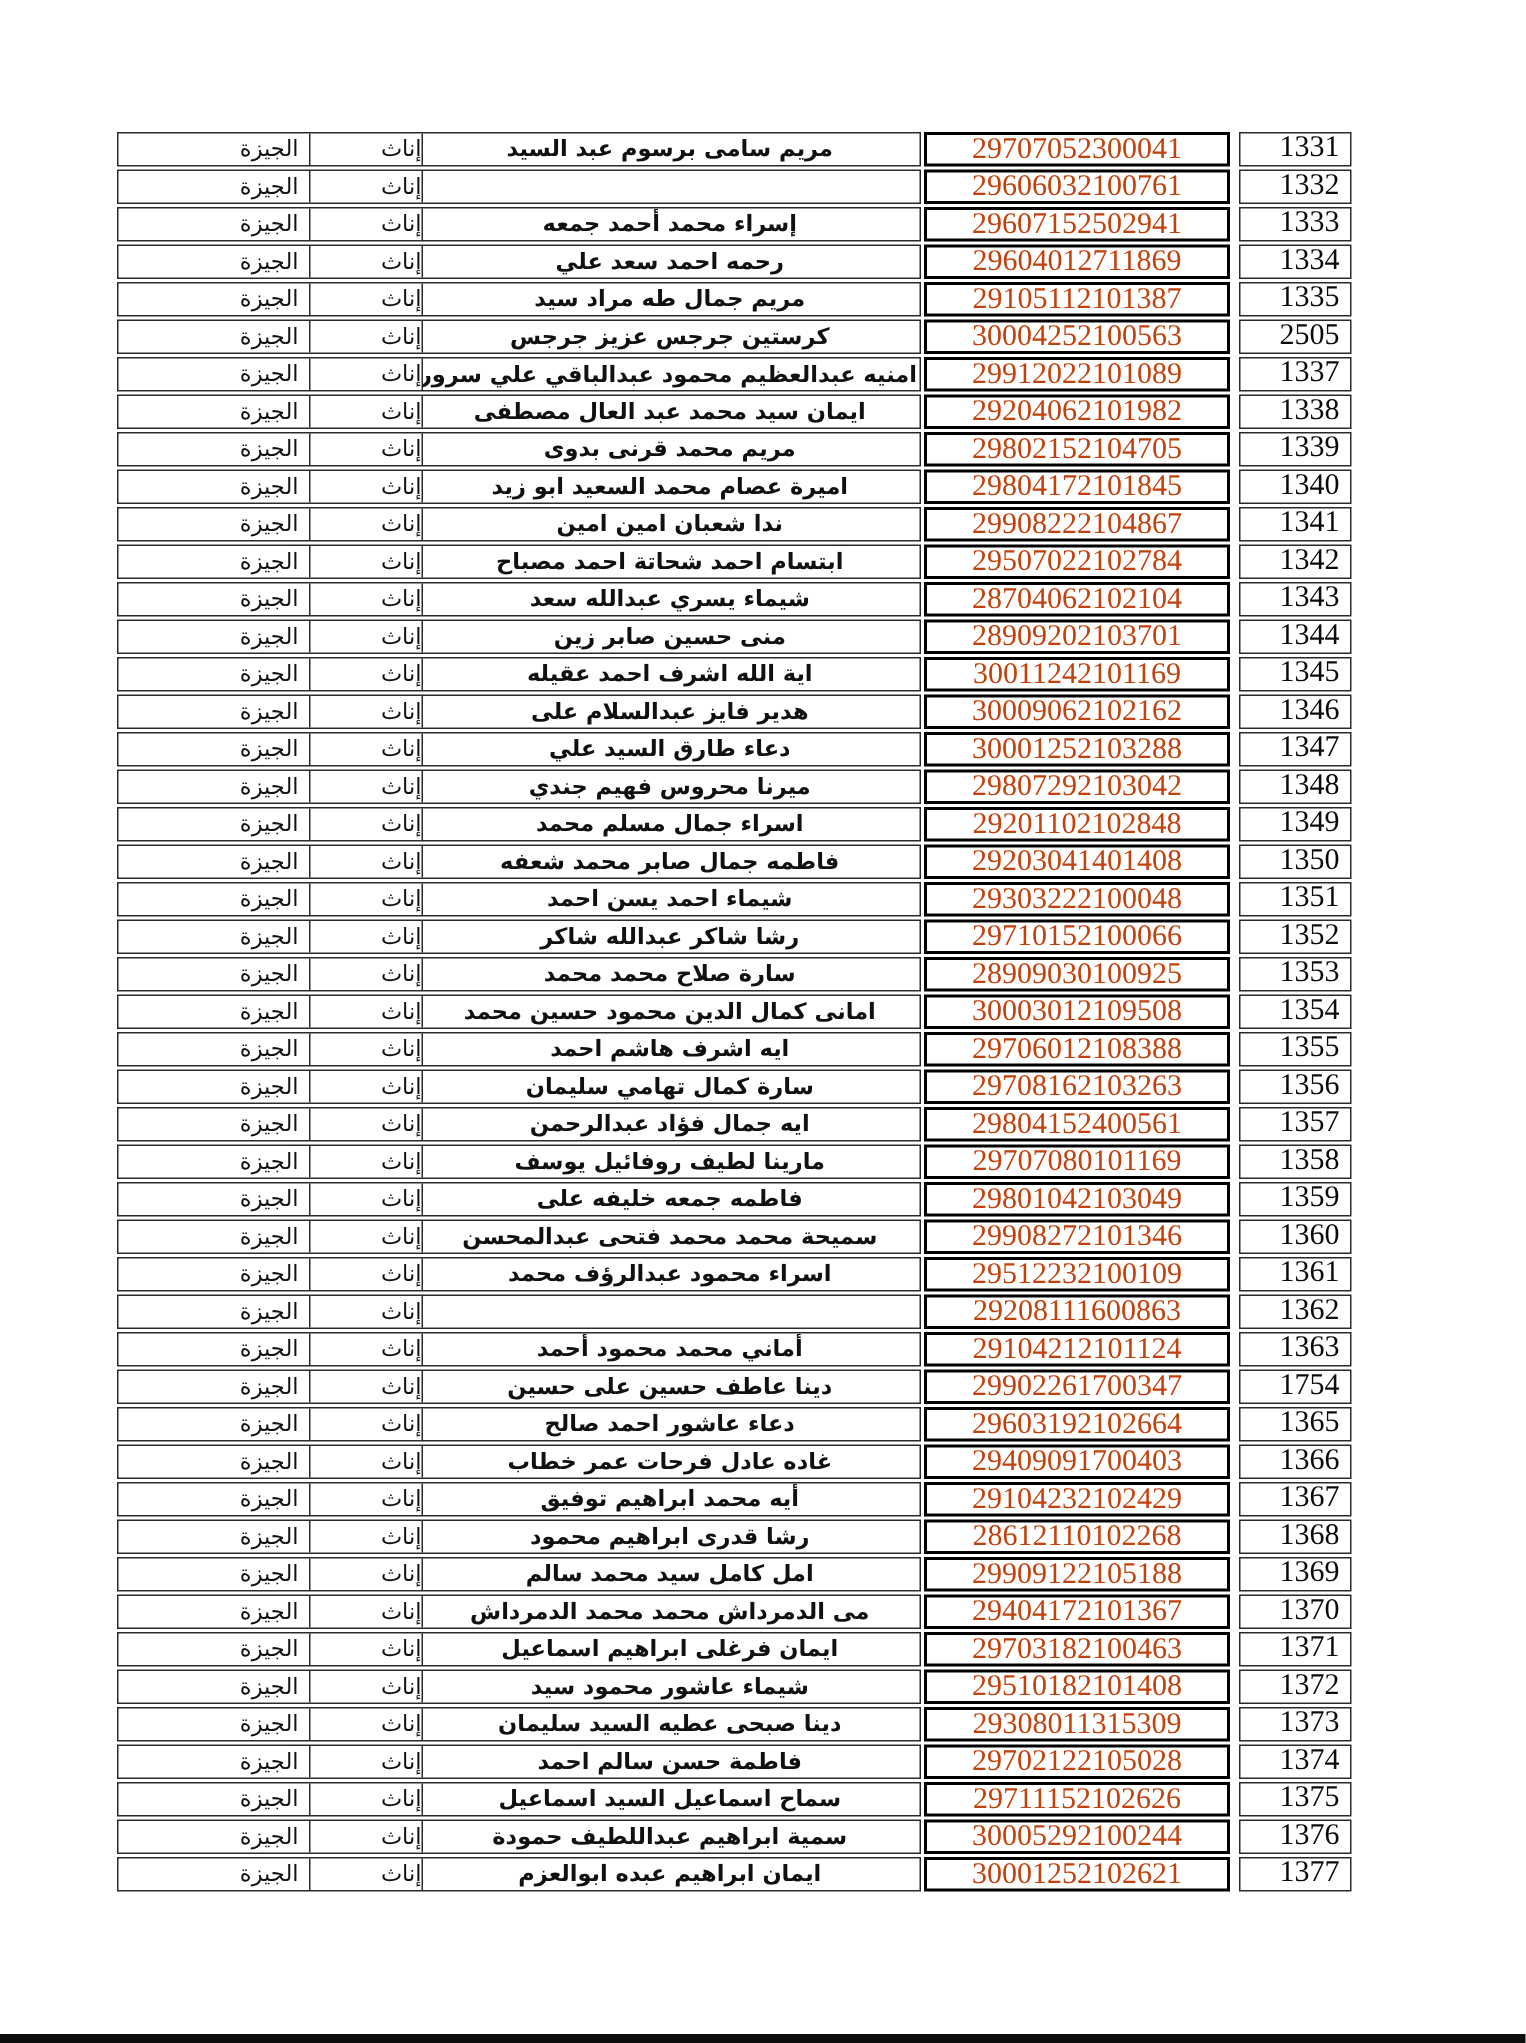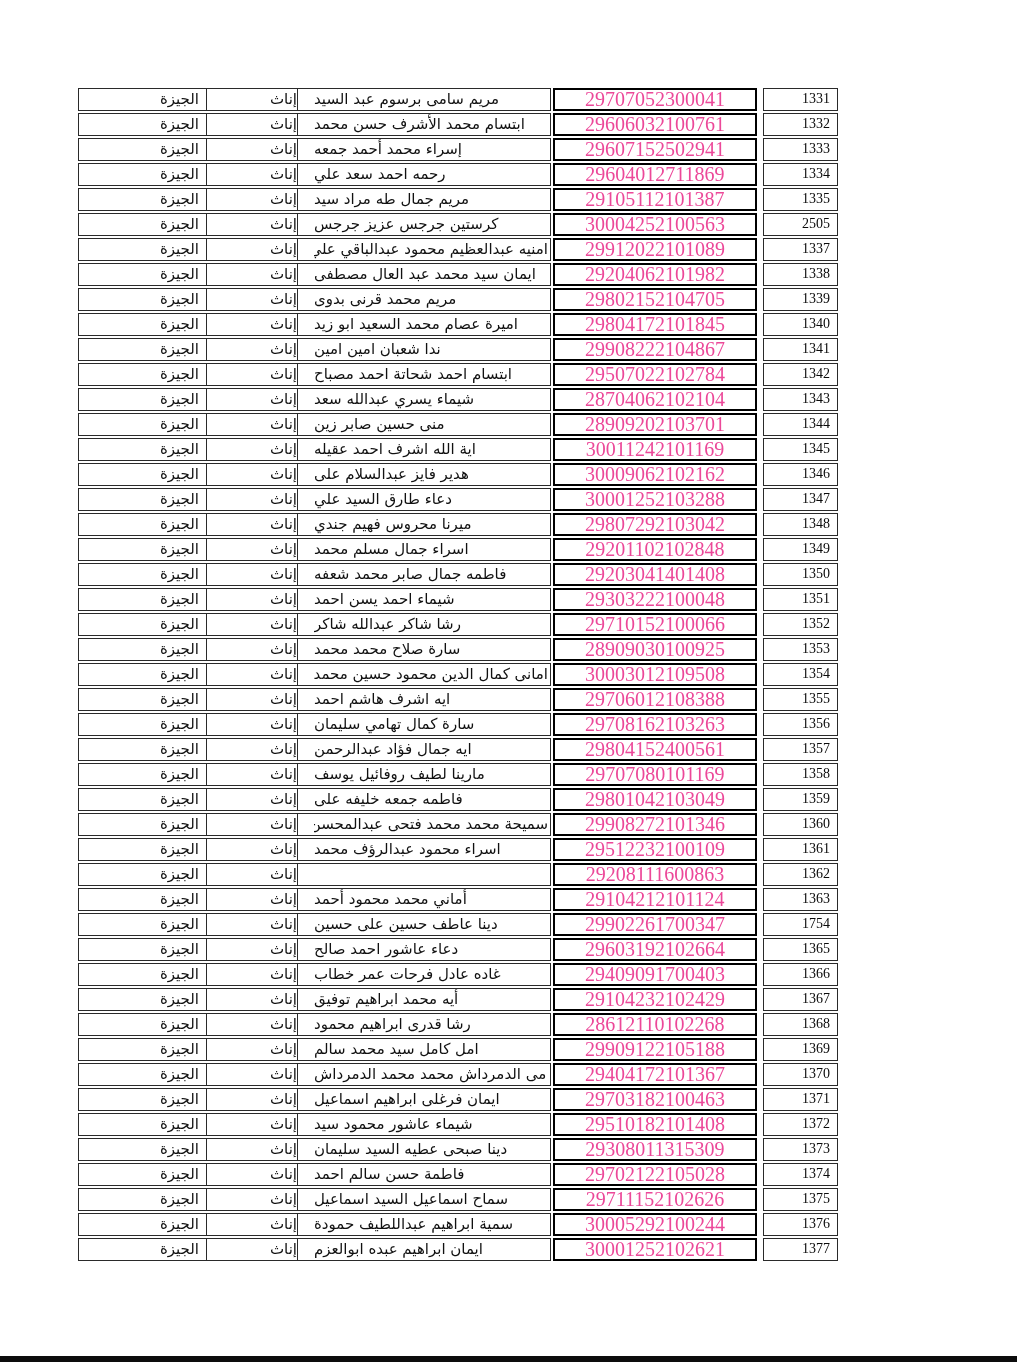--- a/index.html
+++ b/index.html
@@ -25,26 +25,25 @@
     top: 88px;
     width: 874px;
   }
   .row {
     display: flex;
     align-items: stretch;
     height: 23px;
     margin-bottom: 2px;
   }
   .box-a {
-    width: 473px;
+    width: 536px;
     border: 1px solid #2a2a2a;
     display: flex;
     box-sizing: border-box;
     background: #fff;
-    gap: 16px;
   }
   .cell {
     overflow: hidden;
     white-space: nowrap;
     line-height: 21px;
     font-size: 15px;
     color: #111;
   }
   .cell-gov {
     width: 128px;
@@ -57,47 +56,48 @@
   .cell-gender {
     width: 75px;
     border-right: 1px solid #2a2a2a;
     text-align: right;
     padding-right: 0;
     box-sizing: border-box;
     direction: rtl;
   }
   .cell-name {
     flex: 1;
-    text-align: left;
+    text-align: center;
     padding-right: 2px;
     box-sizing: border-box;
     direction: rtl;
+    font-weight: bold;
   }
   .box-id {
     width: 204px;
     margin-left: 2px;
     border: 2px solid #000;
     box-sizing: border-box;
     text-align: center;
     font-family: "Liberation Serif", "DejaVu Serif", serif;
     font-size: 20px;
     line-height: 19px;
-    color: #ec4899;
+    color: #c2410c;
     background: #fff;
     overflow: hidden;
   }
   .box-serial {
     width: 75px;
     margin-left: 6px;
     border: 1px solid #2a2a2a;
     box-sizing: border-box;
     text-align: right;
     padding-right: 7px;
     font-family: "Liberation Serif", "DejaVu Serif", serif;
-    font-size: 14px;
+    font-size: 20px;
     line-height: 19px;
     color: #0a0a0a;
     background: #fff;
     overflow: hidden;
   }
   .bottom-scan-bar {
     position: absolute;
     left: 0;
     top: 1356px;
     width: 1017px;
@@ -118,21 +118,20 @@
       <div class="cell cell-name">مريم سامى برسوم عبد السيد</div>
     </div>
     <div class="box-id">29707052300041</div>
     <div class="box-serial">1331</div>
   </div>
 
   <div class="row">
     <div class="box-a">
       <div class="cell cell-gov">الجيزة</div>
       <div class="cell cell-gender">إناث</div>
-      <div class="cell cell-name">ابتسام محمد الأشرف حسن محمد</div>
     </div>
     <div class="box-id">29606032100761</div>
     <div class="box-serial">1332</div>
   </div>
 
   <div class="row">
     <div class="box-a">
       <div class="cell cell-gov">الجيزة</div>
       <div class="cell cell-gender">إناث</div>
       <div class="cell cell-name">إسراء محمد أحمد جمعه</div>

